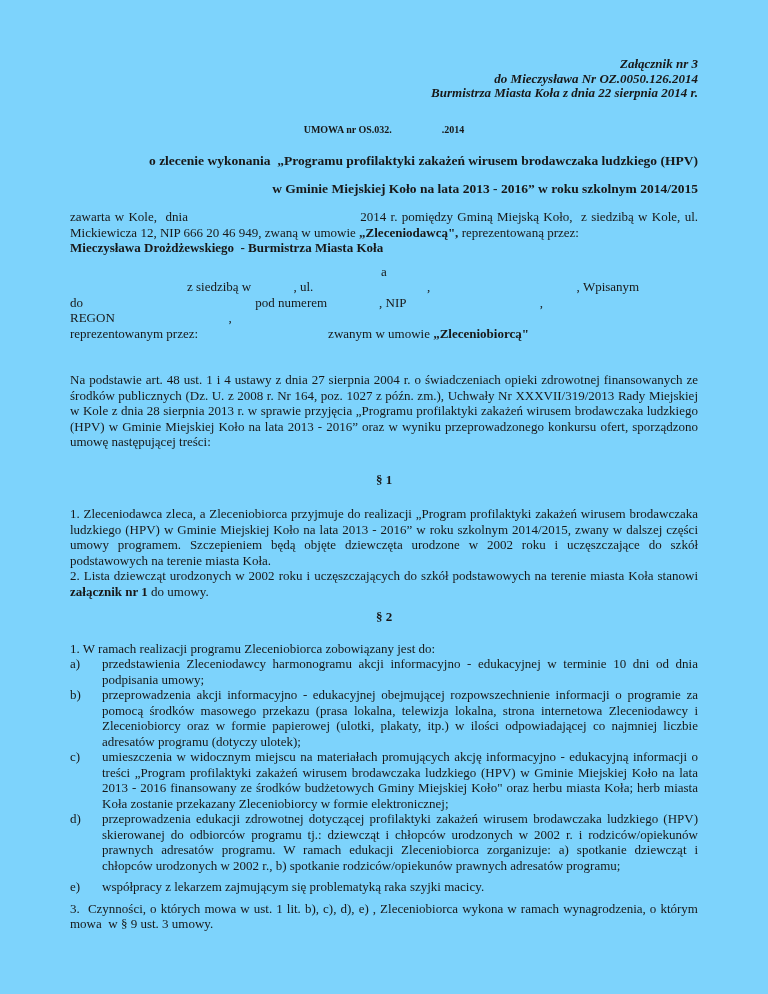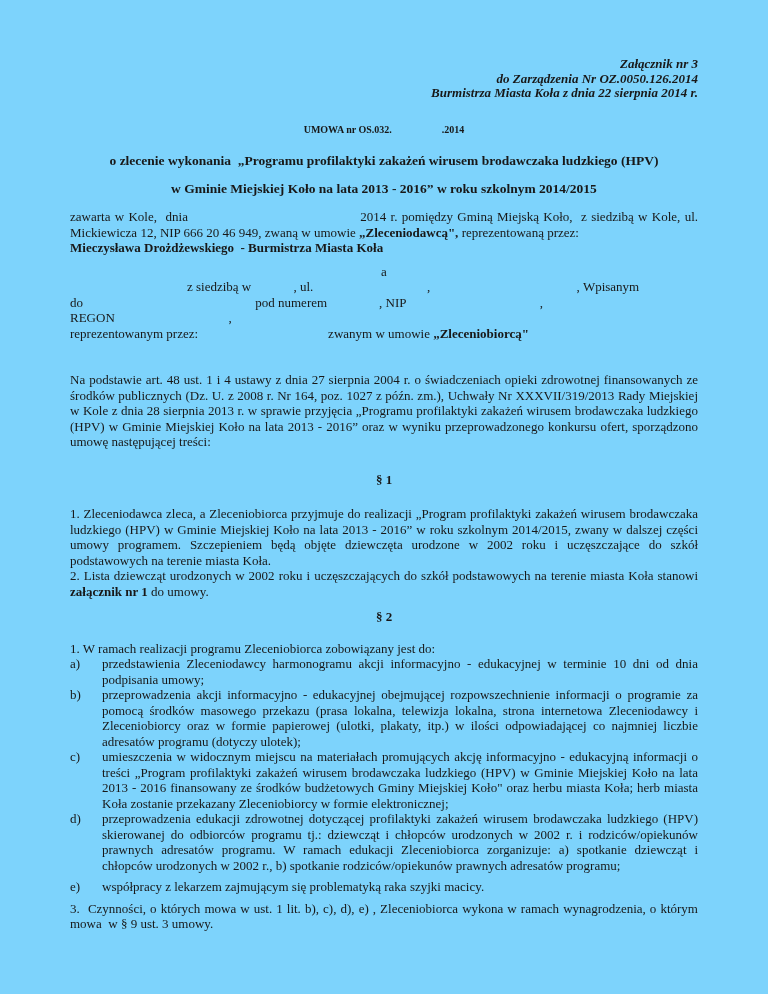--- a/index.html
+++ b/index.html
@@ -7,21 +7,21 @@
   .page {
     width: 768px; height: 994px; overflow: hidden;
     padding: 57px 70px 0 70px;
     background: #7dd3fc;
     font-family: Liberation Serif, serif;
     font-size: 13px; line-height: 15.5px; color: #181818;
   }
   p { margin: 0; }
   .annex { text-align: right; font-weight: 700; font-style: italic; line-height: 14.5px; font-size: 13px; }
   .title { text-align: center; font-weight: 700; font-size: 10px; margin-top: 21px; }
-  .subtitle { text-align: center; font-weight: 700; font-size: 13.5px; }
+  .subtitle { text-align: right; font-weight: 700; font-size: 13.5px; }
   .st1 { margin-top: 16px; }
   .st2 { margin-top: 12px; }
   .just { text-align: justify; }
   .p-intro { margin-top: 13px; }
   .conj { text-align: center; margin-top: 8px; }
   .p-legal { margin-top: 31px; }
   .sec-head { text-align: center; font-weight: 700; margin: 22px 0 19px 0; }
   .sec-head.sec2 { margin: 10px 0 16px 0; }
   .blk { display: block; }
   .li { display: flex; }
@@ -30,21 +30,21 @@
   .mt6 { margin-top: 6px; }
   b { font-weight: 700; }
 </style>
 </head>
 <body>
 
 <div class="page">
 
   <header class="annex">
     <div>Załącznik nr 3</div>
-    <div>do Zarządzenia Nr OZ.0050.126.2014</div>
+    <div>do Mieczysława Nr OZ.0050.126.2014</div>
     <div>Burmistrza Miasta Koła z dnia 22 sierpnia 2014 r.</div>
   </header>
 
   <div class="title">UMOWA nr OS.032.&nbsp;&nbsp;&nbsp;&nbsp;&nbsp;&nbsp;&nbsp;&nbsp;&nbsp;&nbsp;&nbsp;&nbsp;&nbsp;&nbsp;&nbsp;&nbsp;&nbsp;&nbsp;&nbsp;&nbsp;.2014</div>
   <div class="subtitle st1">o zlecenie wykonania&nbsp; „Programu profilaktyki zakażeń wirusem brodawczaka ludzkiego (HPV)</div>
   <div class="subtitle st2">w Gminie Miejskiej Koło na lata 2013 - 2016” w roku szkolnym 2014/2015</div>
 
   <p class="just p-intro"><span>zawarta w Kole,&nbsp; dnia&nbsp;&nbsp;&nbsp;&nbsp;&nbsp;&nbsp;&nbsp;&nbsp;&nbsp;&nbsp;&nbsp;&nbsp;&nbsp;&nbsp;&nbsp;&nbsp;&nbsp;&nbsp;&nbsp;&nbsp;&nbsp;&nbsp;&nbsp;&nbsp;&nbsp;&nbsp;&nbsp;&nbsp;&nbsp;&nbsp;&nbsp;&nbsp;&nbsp;&nbsp;&nbsp;&nbsp;&nbsp;&nbsp;&nbsp;&nbsp;2014 r. pomiędzy Gminą Miejską Koło,&nbsp; z siedzibą w Kole, ul. Mickiewicza 12, NIP 666 20 46 949, zwaną w umowie </span><b>„Zleceniodawcą",</b><span> reprezentowaną przez:</span><br><b>Mieczysława Drożdżewskiego&nbsp; - Burmistrza Miasta Koła</b></p>
 
   <div class="conj">a</div>

